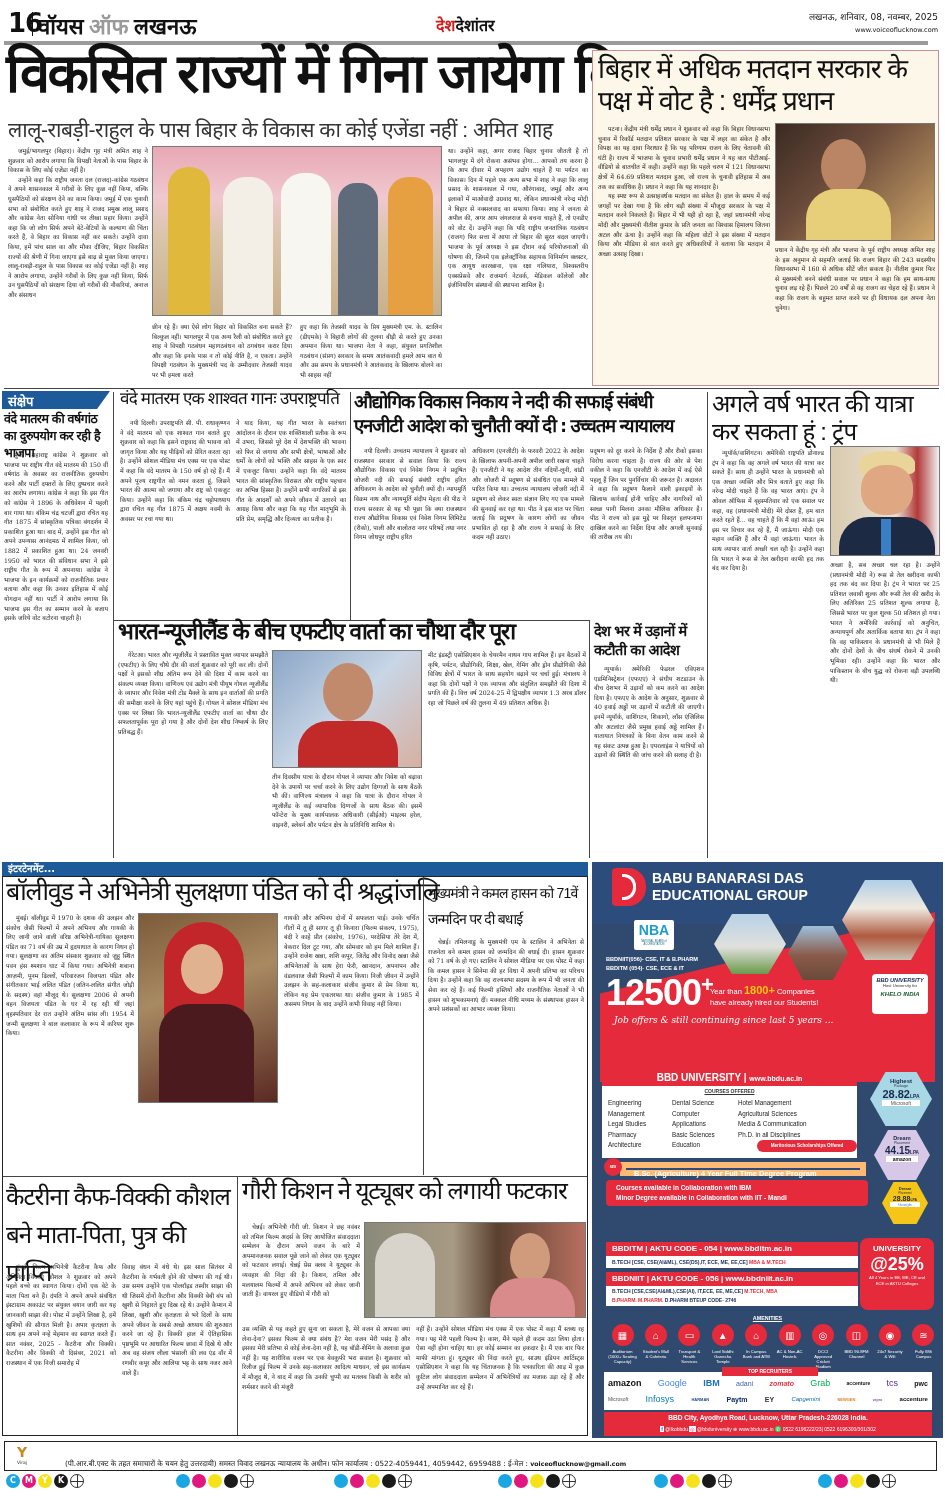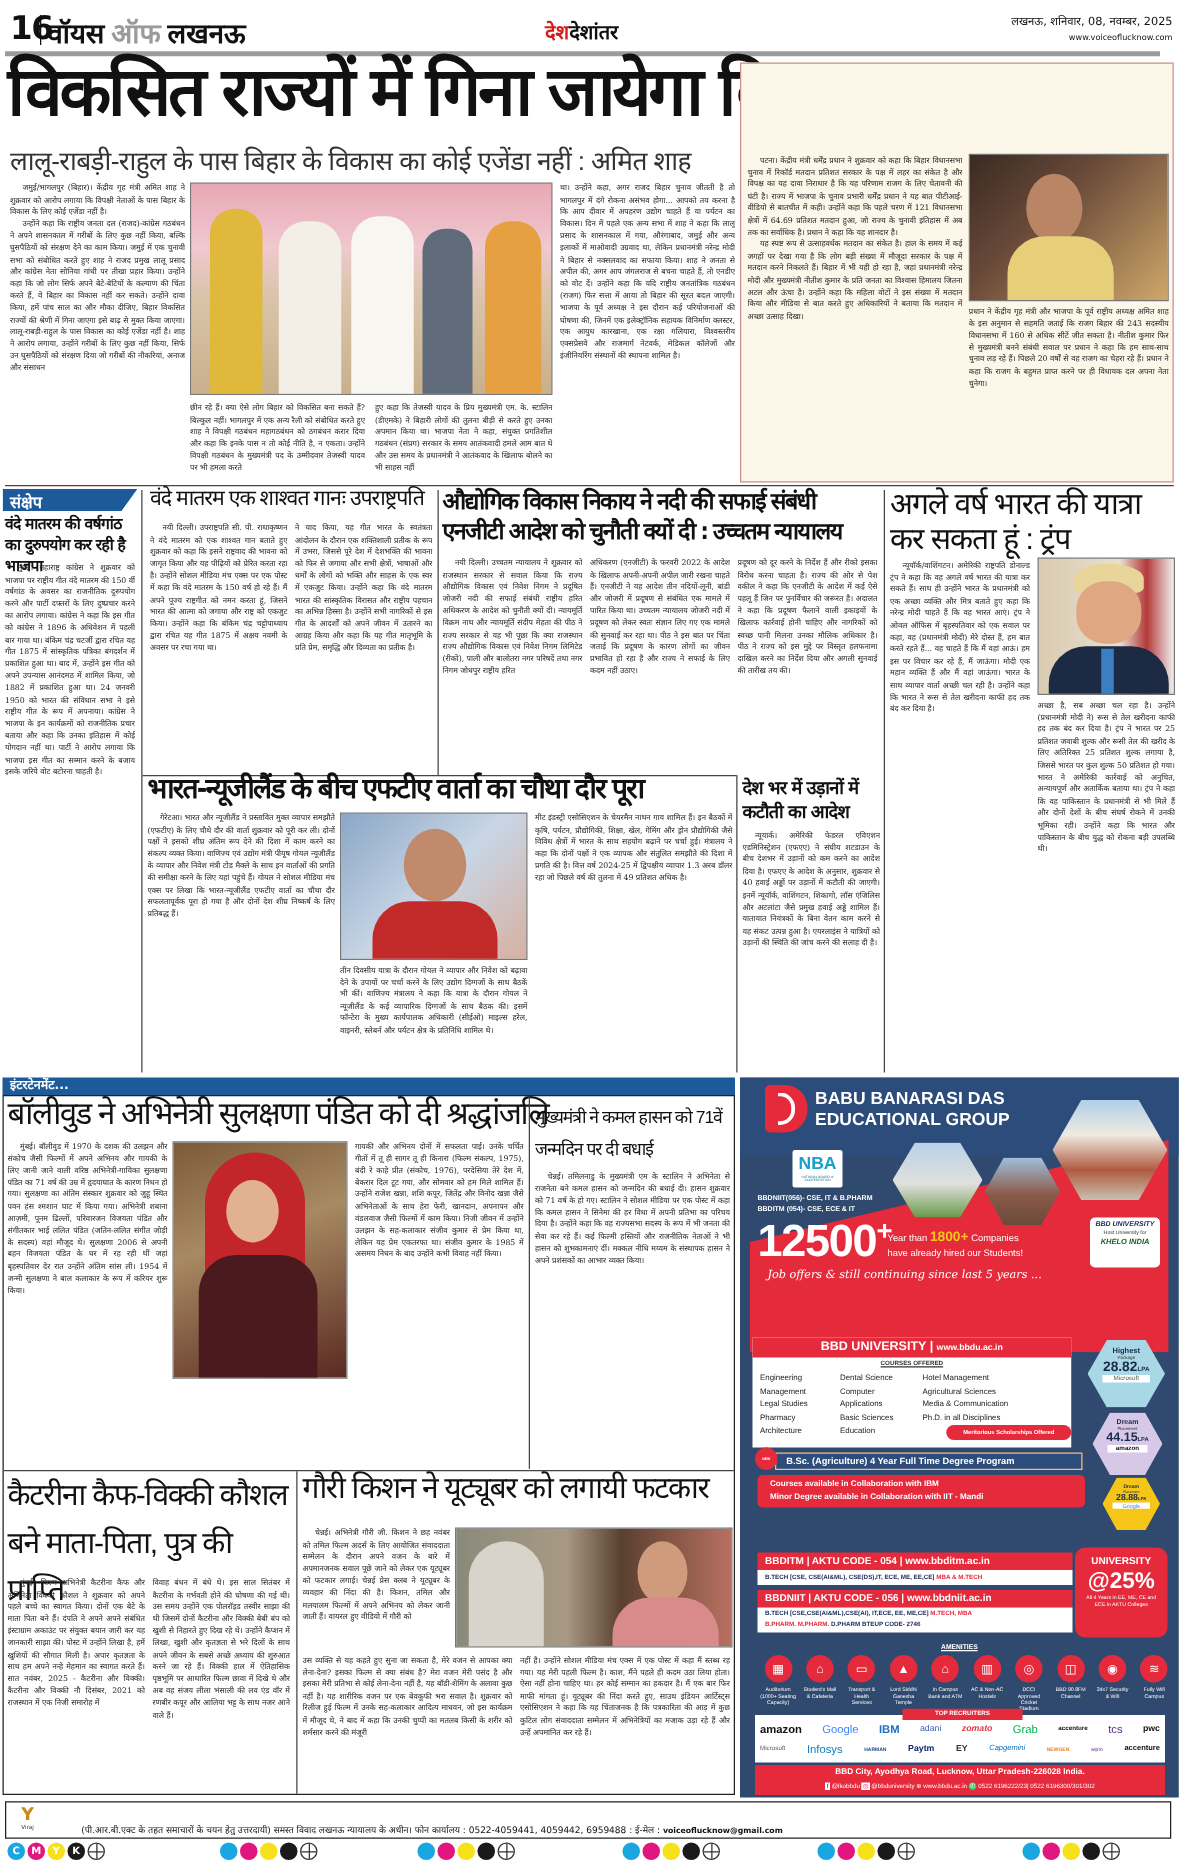--- a/index.html
+++ b/index.html
@@ -74,20 +74,21 @@
   <p style="text-indent:0">छीन रहे हैं। क्या ऐसे लोग बिहार को विकसित बना सकते हैं? बिल्कुल नहीं। भागलपुर में एक अन्य रैली को संबोधित करते हुए शाह ने विपक्षी गठबंधन महागठबंधन को ठगबंधन करार दिया और कहा कि इनके पास न तो कोई नीति है, न एकता। उन्होंने विपक्षी गठबंधन के मुख्यमंत्री पद के उम्मीदवार तेजस्वी यादव पर भी हमला करते</p>
 </div>
 <div class="abs body-text" style="left:300px;top:322px;width:142px;height:62px;">
   <p style="text-indent:0">हुए कहा कि तेजस्वी यादव के प्रिय मुख्यमंत्री एम. के. स्टालिन (डीएमके) ने बिहारी लोगों की तुलना बीड़ी से करते हुए उनका अपमान किया था। भाजपा नेता ने कहा, संयुक्त प्रगतिशील गठबंधन (संप्रग) सरकार के समय आतंकवादी हमले आम बात थे और उस समय के प्रधानमंत्री ने आतंकवाद के खिलाफ बोलने का भी साहस नहीं</p>
 </div>
 <div class="abs body-text" style="left:448px;top:146px;width:140px;height:238px;">
   <p style="text-indent:0">था। उन्होंने कहा, अगर राजद बिहार चुनाव जीतती है तो भागलपुर में दंगे रोकना असंभव होगा... आपको तय करना है कि आप दीवार में अपहरण उद्योग चाहते हैं या पर्यटन का विकास। दिन में पहले एक अन्य सभा में शाह ने कहा कि लालू प्रसाद के शासनकाल में गया, औरंगाबाद, जमुई और अन्य इलाकों में माओवादी उग्रवाद था, लेकिन प्रधानमंत्री नरेन्द्र मोदी ने बिहार से नक्सलवाद का सफाया किया। शाह ने जनता से अपील की, अगर आप जंगलराज से बचना चाहते हैं, तो एनडीए को वोट दें। उन्होंने कहा कि यदि राष्ट्रीय जनतांत्रिक गठबंधन (राजग) फिर सत्ता में आया तो बिहार की सूरत बदल जाएगी। भाजपा के पूर्व अध्यक्ष ने इस दौरान कई परियोजनाओं की घोषणा की, जिनमें एक इलेक्ट्रॉनिक सहायक विनिर्माण क्लस्टर, एक आयुध कारखाना, एक रक्षा गलियारा, विश्वस्तरीय एक्सप्रेसवे और राजमार्ग नेटवर्क, मेडिकल कॉलेजों और इंजीनियरिंग संस्थानों की स्थापना शामिल है।</p>
 </div>
 
 <div class="abs" style="left:592px;top:50px;width:347px;height:336px;border:1px solid #c89090;background:#fdf7ea;">
+  <div class="abs hl-thin" style="left:5px;top:2px;width:340px;font-size:27px;line-height:32px;">बिहार में अधिक मतदान सरकार के पक्ष में वोट है : धर्मेंद्र प्रधान</div>
   <div class="abs body-text" style="left:5px;top:73px;width:172px;height:260px;">
     <p>पटना। केंद्रीय मंत्री धर्मेंद्र प्रधान ने शुक्रवार को कहा कि बिहार विधानसभा चुनाव में रिकॉर्ड मतदान प्रतिशत सरकार के पक्ष में लहर का संकेत है और विपक्ष का यह दावा निराधार है कि यह परिणाम राजग के लिए चेतावनी की घंटी है। राज्य में भाजपा के चुनाव प्रभारी धर्मेंद्र प्रधान ने यह बात पीटीआई-वीडियो से बातचीत में कही। उन्होंने कहा कि पहले चरण में 121 विधानसभा क्षेत्रों में 64.69 प्रतिशत मतदान हुआ, जो राज्य के चुनावी इतिहास में अब तक का सर्वाधिक है। प्रधान ने कहा कि यह शानदार है।</p>
     <p>यह स्पष्ट रूप से उत्साहवर्धक मतदान का संकेत है। हाल के समय में कई जगहों पर देखा गया है कि लोग बड़ी संख्या में मौजूदा सरकार के पक्ष में मतदान करने निकलते हैं। बिहार में भी यही हो रहा है, जहां प्रधानमंत्री नरेन्द्र मोदी और मुख्यमंत्री नीतीश कुमार के प्रति जनता का विश्वास हिमालय जितना अटल और ऊंचा है। उन्होंने कहा कि महिला वोटों ने इस संख्या में मतदान किया और मीडिया से बात करते हुए अधिकारियों ने बताया कि मतदान में अच्छा उत्साह दिखा।</p>
   </div>
   <div class="photo" style="left:182px;top:72px;width:160px;height:118px;background:linear-gradient(135deg,#3a2a22 0%,#6b4b3a 40%,#cfa76a 100%);">
     <div class="abs" style="left:45px;top:15px;width:45px;height:55px;border-radius:50%;background:#b98565"></div>
     <div class="abs" style="left:30px;top:65px;width:85px;height:55px;border-radius:30px 30px 0 0;background:#e7cf7a"></div>
   </div>
   <div class="abs body-text" style="left:182px;top:194px;width:160px;height:140px;">प्रधान ने केंद्रीय गृह मंत्री और भाजपा के पूर्व राष्ट्रीय अध्यक्ष अमित शाह के इस अनुमान से सहमति जताई कि राजग बिहार की 243 सदस्यीय विधानसभा में 160 से अधिक सीटें जीत सकता है। नीतीश कुमार फिर से मुख्यमंत्री बनने संबंधी सवाल पर प्रधान ने कहा कि हम साथ-साथ चुनाव लड़ रहे हैं। पिछले 20 वर्षों से वह राजग का चेहरा रहे हैं। प्रधान ने कहा कि राजग के बहुमत प्राप्त करने पर ही विधायक दल अपना नेता चुनेगा।</div>
 </div>
@@ -263,21 +264,21 @@
       <span>Applications</span>
       <span>Media &amp; Communication</span>
       <span>Pharmacy</span>
       <span>Basic Sciences</span>
       <span>Ph.D. in all Disciplines</span>
       <span>Architecture</span>
       <span>Education</span>
     </div>
     <div class="abs" style="left:155px;top:70px;width:100px;height:12px;background:#e42a3b;color:#fff;border-radius:6px;font-size:4.6px;line-height:12px;text-align:center;font-weight:bold">Meritorious Scholarships Offered</div>
   </div>
-  <div class="white-strip" style="left:28px;top:300px;width:246px;height:14px;background:#2c4c7c;color:#fff;border:1px solid #fdba74;font-weight:bold;font-size:7.4px;line-height:12px;padding-left:8px">B.Sc. (Agriculture) 4 Year Full Time Degree Program</div>
+  <div class="white-strip" style="left:28px;top:300px;width:246px;height:14px;background:#2c4c7c;color:#fff;border:6px solid #fdba74;font-weight:bold;font-size:7.4px;line-height:12px;padding-left:8px">B.Sc. (Agriculture) 4 Year Full Time Degree Program</div>
   <div class="abs" style="left:12px;top:296px;width:18px;height:18px;border-radius:50%;background:#e42a3b;color:#fff;font-size:2.8px;font-weight:bold;text-align:center;line-height:18px">NEW COURSE</div>
 
   <div class="hex" style="left:278px;top:210px;width:62px;height:54px;background:#a8d8e6;text-align:center;padding-top:6px">
     <div style="font-size:6px;font-weight:bold;color:#1a2a4a">Highest</div>
     <div style="font-size:3.6px;color:#333">Package</div>
     <div style="font-size:11px;font-weight:bold;color:#1a2a4a"><span>28.82</span><span style="font-size:5px">LPA</span></div>
     <div style="font-size:5px;color:#555;background:#fff;margin:0 12px">Microsoft</div>
   </div>
   <div class="hex" style="left:282px;top:268px;width:56px;height:50px;background:#d8c8e8;text-align:center;padding-top:5px">
     <div style="font-size:5.6px;font-weight:bold;color:#1a2a4a">Dream</div>

